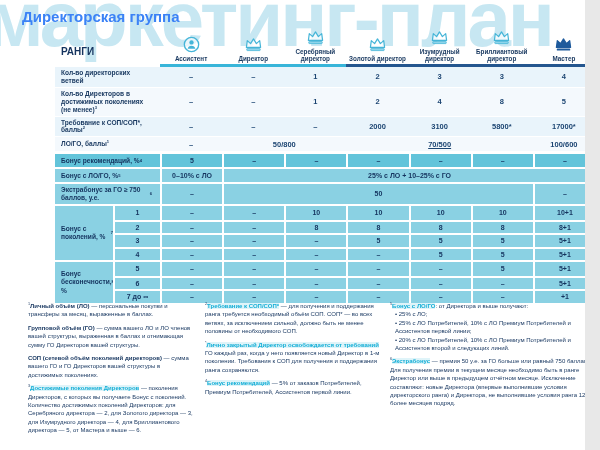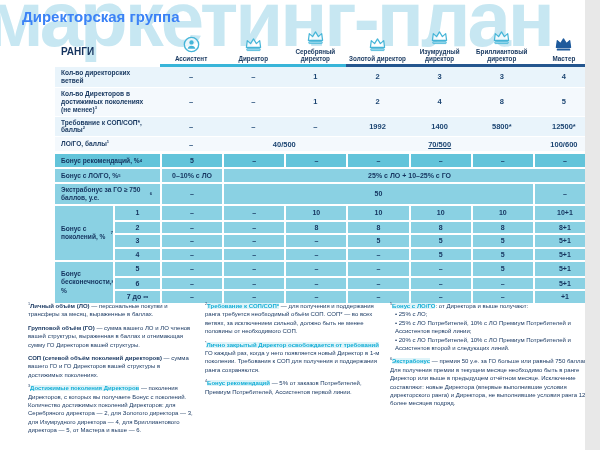--- a/index.html
+++ b/index.html
@@ -135,29 +135,29 @@
           <div class="val">2</div>
           <div class="val">4</div>
           <div class="val">8</div>
           <div class="val">5</div>
         </div>
         <div class="grid urow">
           <div class="rlab">Требование к СОП/СОП*, баллы<sup>2</sup></div>
           <div class="val">–</div>
           <div class="val">–</div>
           <div class="val">–</div>
-          <div class="val">1992</div>
-          <div class="val">1400</div>
+          <div class="val">2000</div>
+          <div class="val">3100</div>
           <div class="val">5800*</div>
-          <div class="val">12500*</div>
+          <div class="val">17000*</div>
         </div>
         <div class="grid urow alt">
           <div class="rlab">ЛО/ГО, баллы<sup>1</sup></div>
           <div class="val">–</div>
-          <div class="val" style="grid-column: span 2;">40/500</div>
+          <div class="val" style="grid-column: span 2;">50/800</div>
           <div class="val" style="grid-column: span 3; text-decoration: underline;">70/500</div>
           <div class="val">100/600</div>
         </div>
       </div>
     <div id="bonus">
         <div class="crow dark">
           <div class="clab">Бонус рекомендаций, %<sup>4</sup></div>
           <div class="cval bl">5</div>
           <div class="cval bl">–</div>
           <div class="cval bl">–</div>

